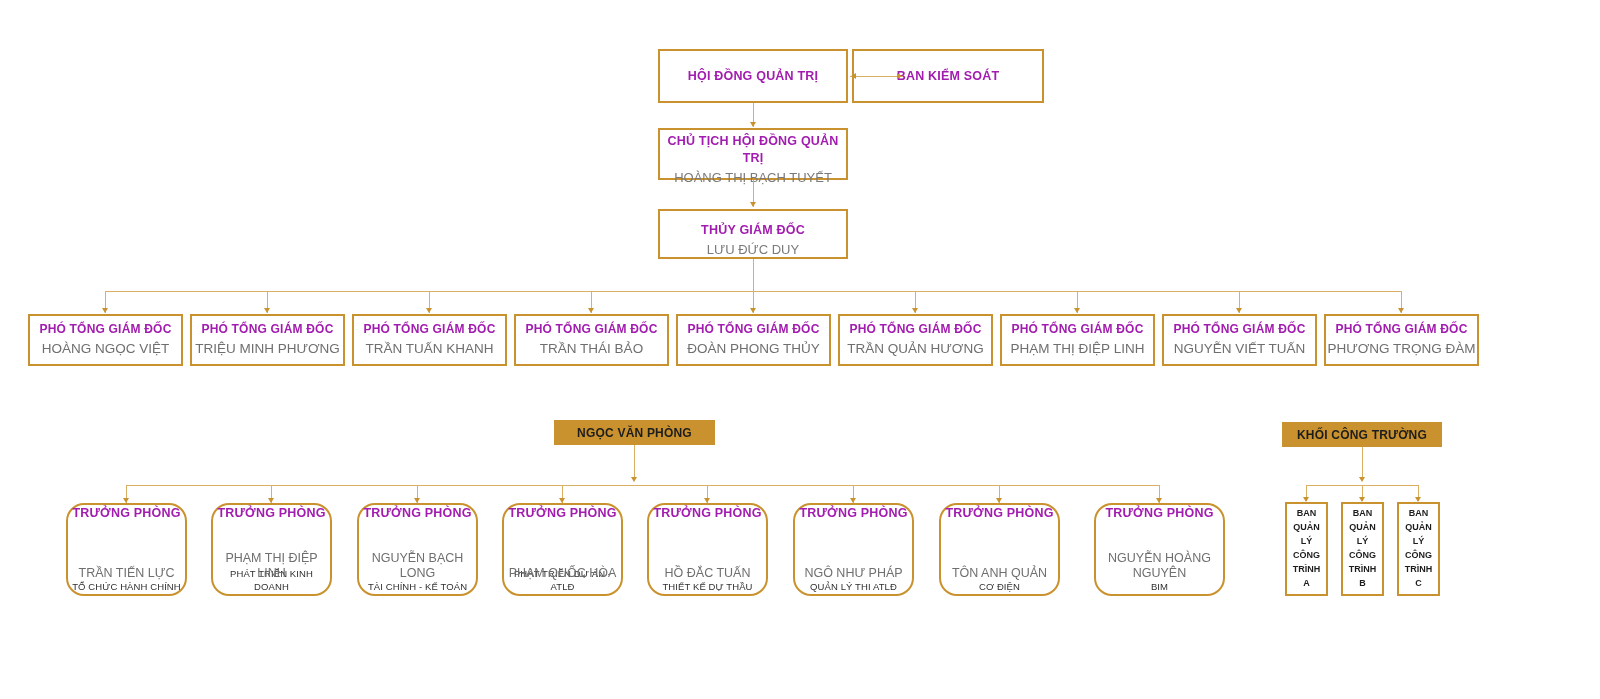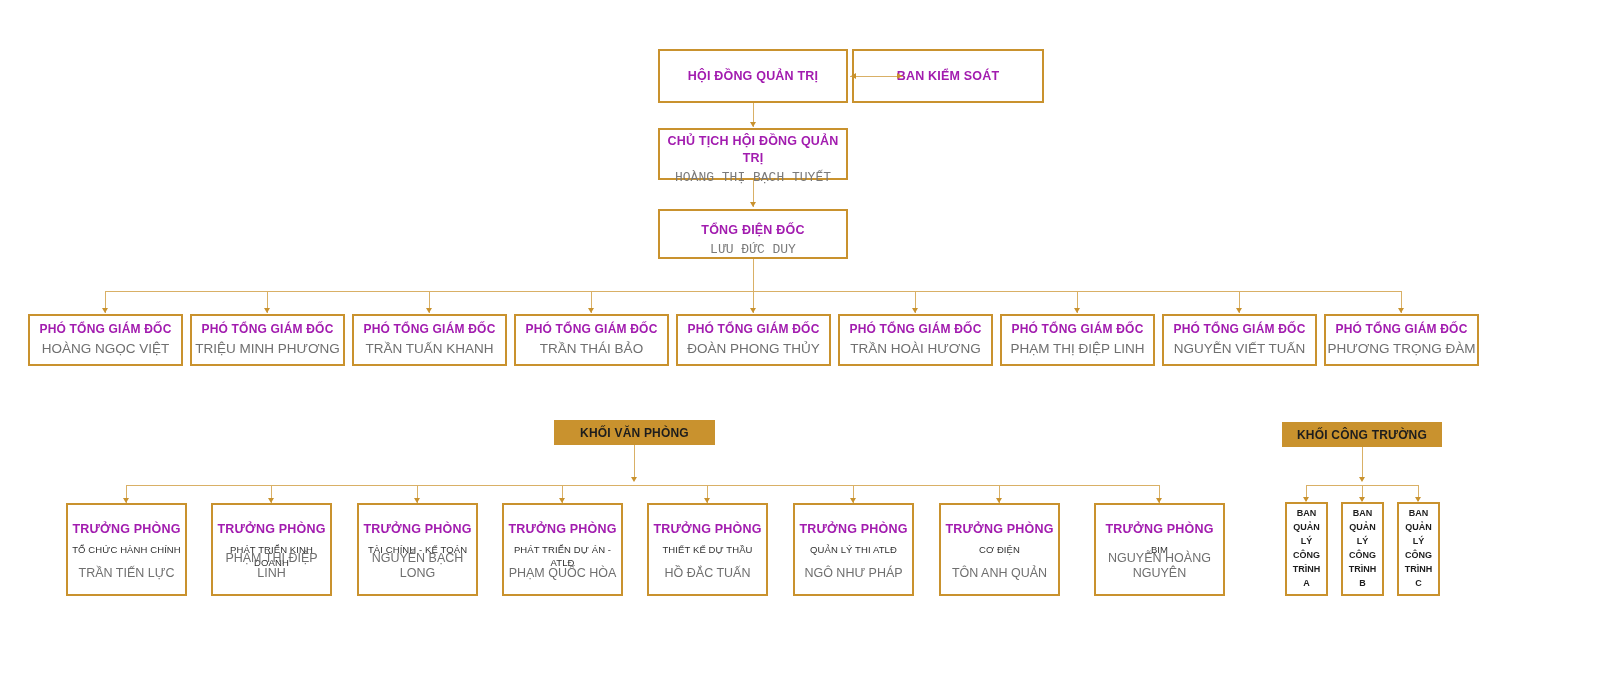--- a/index.html
+++ b/index.html
@@ -43,21 +43,21 @@
   .node .person {
     color: #7a7a7a;
   }
 
   
   .tier1 { font-size: 12.5px; }
   .tier1 .title { font-size: 12.5px; }
 
   
   .tier2 .title { font-size: 12.5px; margin-top: 12px; }
-  .tier2 .person { font-size: 13px; margin-top: 2px; font-family: Liberation Mono, monospace; }
+  .tier2 .person { font-size: 13px; margin-top: 2px; }
 
   
   .deputy .title { font-size: 12px; }
   .deputy .person { font-size: 13.5px; margin-top: 3px; color: #6f6f6f; }
 
   
   .block-bar {
     position: absolute;
     box-sizing: border-box;
     background: #C9922E;
@@ -66,22 +66,22 @@
     align-items: center;
     justify-content: center;
     font-weight: bold;
     font-size: 12px;
     color: #1d1d1d;
     letter-spacing: .2px;
   }
 
   
   .dept {
-    justify-content: flex-start;
-    padding-top: 16px;
+    justify-content: space-between;
+    border-radius: 18px;
   }
   .dept .title { font-size: 12.5px; }
   .dept .sub {
     font-size: 9.5px;
     margin-top: 6px;
     color: #303030;
     letter-spacing: .1px;
   }
   .dept .person {
     font-size: 12.5px;
@@ -155,21 +155,21 @@
 
   <div class="node tier2" style="left:658px; top:128px; width:190px; height:52px;">
     <div class="title">CHỦ TỊCH HỘI ĐỒNG QUẢN TRỊ</div>
     <div class="person">HOÀNG THỊ BẠCH TUYẾT</div>
   </div>
 
   <div class="ln v" style="left:753px; top:180px; height:27px;"></div>
   <div class="arrow-down" style="left:750px; top:202px;"></div>
 
   <div class="node tier2" style="left:658px; top:209px; width:190px; height:50px;">
-    <div class="title">TỔNG ĐIỆN ĐỐC</div>
+    <div class="title">THỦY GIÁM ĐỐC</div>
     <div class="person">LƯU ĐỨC DUY</div>
   </div>
 
   <div class="ln v" style="left:753px; top:259px; height:32px;"></div>
   <div class="ln h" style="left:105px; top:291px; width:1296px;"></div>
 
   <div></div>
 
   <div class="ln v" style="left:105px;  top:291px; height:22px;"></div>
   <div class="arrow-down" style="left:102px; top:308px;"></div>
@@ -205,37 +205,37 @@
   <div class="node deputy" style="left:514px;  top:314px; width:155px; height:52px;">
     <div class="title">PHÓ TỔNG GIÁM ĐỐC</div>
     <div class="person">TRẦN THÁI BẢO</div>
   </div>
   <div class="node deputy" style="left:676px;  top:314px; width:155px; height:52px;">
     <div class="title">PHÓ TỔNG GIÁM ĐỐC</div>
     <div class="person">ĐOÀN PHONG THỦY</div>
   </div>
   <div class="node deputy" style="left:838px;  top:314px; width:155px; height:52px;">
     <div class="title">PHÓ TỔNG GIÁM ĐỐC</div>
-    <div class="person">TRẦN HOÀI HƯƠNG</div>
+    <div class="person">TRẦN QUẢN HƯƠNG</div>
   </div>
   <div class="node deputy" style="left:1000px; top:314px; width:155px; height:52px;">
     <div class="title">PHÓ TỔNG GIÁM ĐỐC</div>
     <div class="person">PHẠM THỊ ĐIỆP LINH</div>
   </div>
   <div class="node deputy" style="left:1162px; top:314px; width:155px; height:52px;">
     <div class="title">PHÓ TỔNG GIÁM ĐỐC</div>
     <div class="person">NGUYỄN VIẾT TUẤN</div>
   </div>
   <div class="node deputy" style="left:1324px; top:314px; width:155px; height:52px;">
     <div class="title">PHÓ TỔNG GIÁM ĐỐC</div>
     <div class="person">PHƯƠNG TRỌNG ĐÀM</div>
   </div>
 
   <div class="block-bar" style="left:554px; top:420px; width:161px; height:25px;">
-    <span>KHỐI VĂN PHÒNG</span>
+    <span>NGỌC VĂN PHÒNG</span>
   </div>
 
   <div class="ln v" style="left:634px; top:445px; height:35px;"></div>
   <div class="arrow-down" style="left:631px; top:477px;"></div>
   <div class="ln h" style="left:126px; top:485px; width:1034px;"></div>
 
   <div class="ln v" style="left:126px;  top:485px; height:18px;"></div>
   <div class="arrow-down" style="left:123px; top:498px;"></div>
   <div class="ln v" style="left:271px;  top:485px; height:18px;"></div>
   <div class="arrow-down" style="left:268px; top:498px;"></div>

